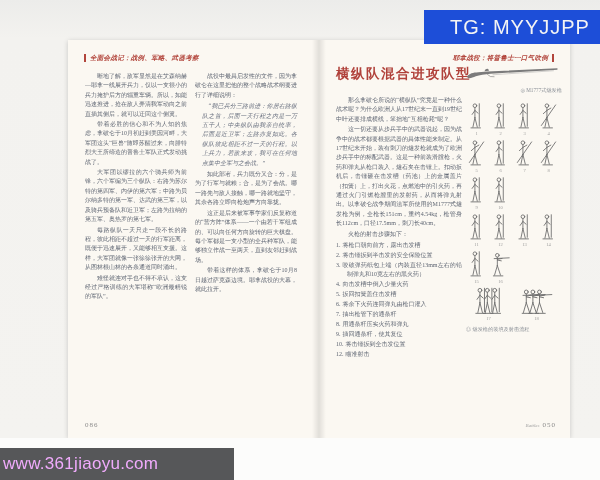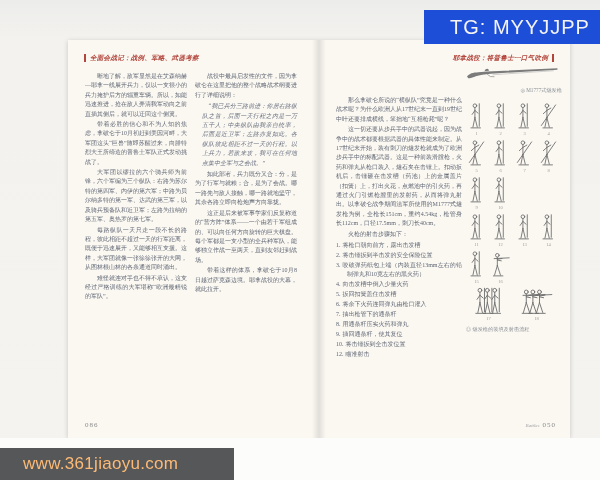--- a/index.html
+++ b/index.html
@@ -66,23 +66,23 @@
   
   .tg-box {
     position:absolute; left:424px; top:10px; width:192px; height:34px;
     background:#1d4ed8; color:#f4f4f4;
     font-family:"Liberation Sans", sans-serif; font-size:20px; letter-spacing:1px;
     display:flex; align-items:center; justify-content:center;
   }
   .bottom-strip { position:absolute; left:0; top:438px; width:600px; height:42px; background:#fcfcfb; }
   .url-bar {
     position:absolute; left:0; top:448px; width:234px; height:32px;
-    background:#565759; color:#fdba74;
+    background:#565759; color:#f0abfc;
     font-family:"Liberation Sans", sans-serif; font-size:17px; letter-spacing:.3px;
-    display:flex; align-items:center; padding-left:23px;
+    display:flex; align-items:center; padding-left:3px;
   }
   svg .stroke { stroke:#6d6d6d; stroke-width:1.1; fill:none; stroke-linecap:round; }
 </style>
 </head>
 <body>
 
 <svg width="0" height="0" style="position:absolute">
   <defs>
     <g id="pose-u">
       <circle class="stroke" cx="10" cy="4" r="2.3"></circle>
@@ -131,20 +131,21 @@
     <p>这正是后来被军事学家们反复称道的“营方阵”体系——一个由若干军组成的、可以向任何方向旋转的巨大棋盘。每个军都是一支小型的全兵种军队，能够独立作战一至两天，直到友邻赶到战场。</p>
     <p>带着这样的体系，拿破仑于10月8日越过萨克森边境。耶拿战役的大幕，就此拉开。</p>
   </div>
 
   <div class="folio left">086</div>
 
   <div class="gutter"></div>
 
   <div class="run-head right">耶拿战役：将普鲁士一口气吹倒</div>
 
+  <div class="rp-title">横纵队混合进攻队型</div>
 
   <div class="col rp-col">
     <p>那么拿破仑所说的“横纵队”究竟是一种什么战术呢？为什么欧洲人从17世纪末一直到19世纪中叶还要排成横线，笨拙地“互相枪毙”呢？</p>
     <p>这一切还要从步兵手中的武器说起，因为战争中的战术都要根据武器的具体性能来制定。从17世纪末开始，装有刺刀的燧发枪就成为了欧洲步兵手中的标配武器。这是一种前装滑膛枪，火药和弹丸从枪口装入，燧石夹在击锤上。扣动扳机后，击锤砸在击发槽（药池）上的金属盖片（扣簧）上，打出火花，点燃池中的引火药，再通过火门引燃枪膛里的发射药，从而将弹丸射出。以拿破仑战争期间法军所使用的M1777式燧发枪为例，全枪长151cm，重约4.54kg，枪管身长112cm，口径17.5mm，刺刀长40cm。</p>
     <p>火枪的射击步骤如下：</p>
     <ol>
       <li><span class="num">1.</span><span>将枪口朝向前方，露出击发槽</span></li>
       <li><span class="num">2.</span><span>将击锤扳到半击发的安全保险位置</span></li>
       <li><span class="num">3.</span><span>咬破弹药纸包上端（内装直径13mm左右的铅制弹丸和10克左右的黑火药）</span></li>
       <li><span class="num">4.</span><span>向击发槽中倒入少量火药</span></li>

